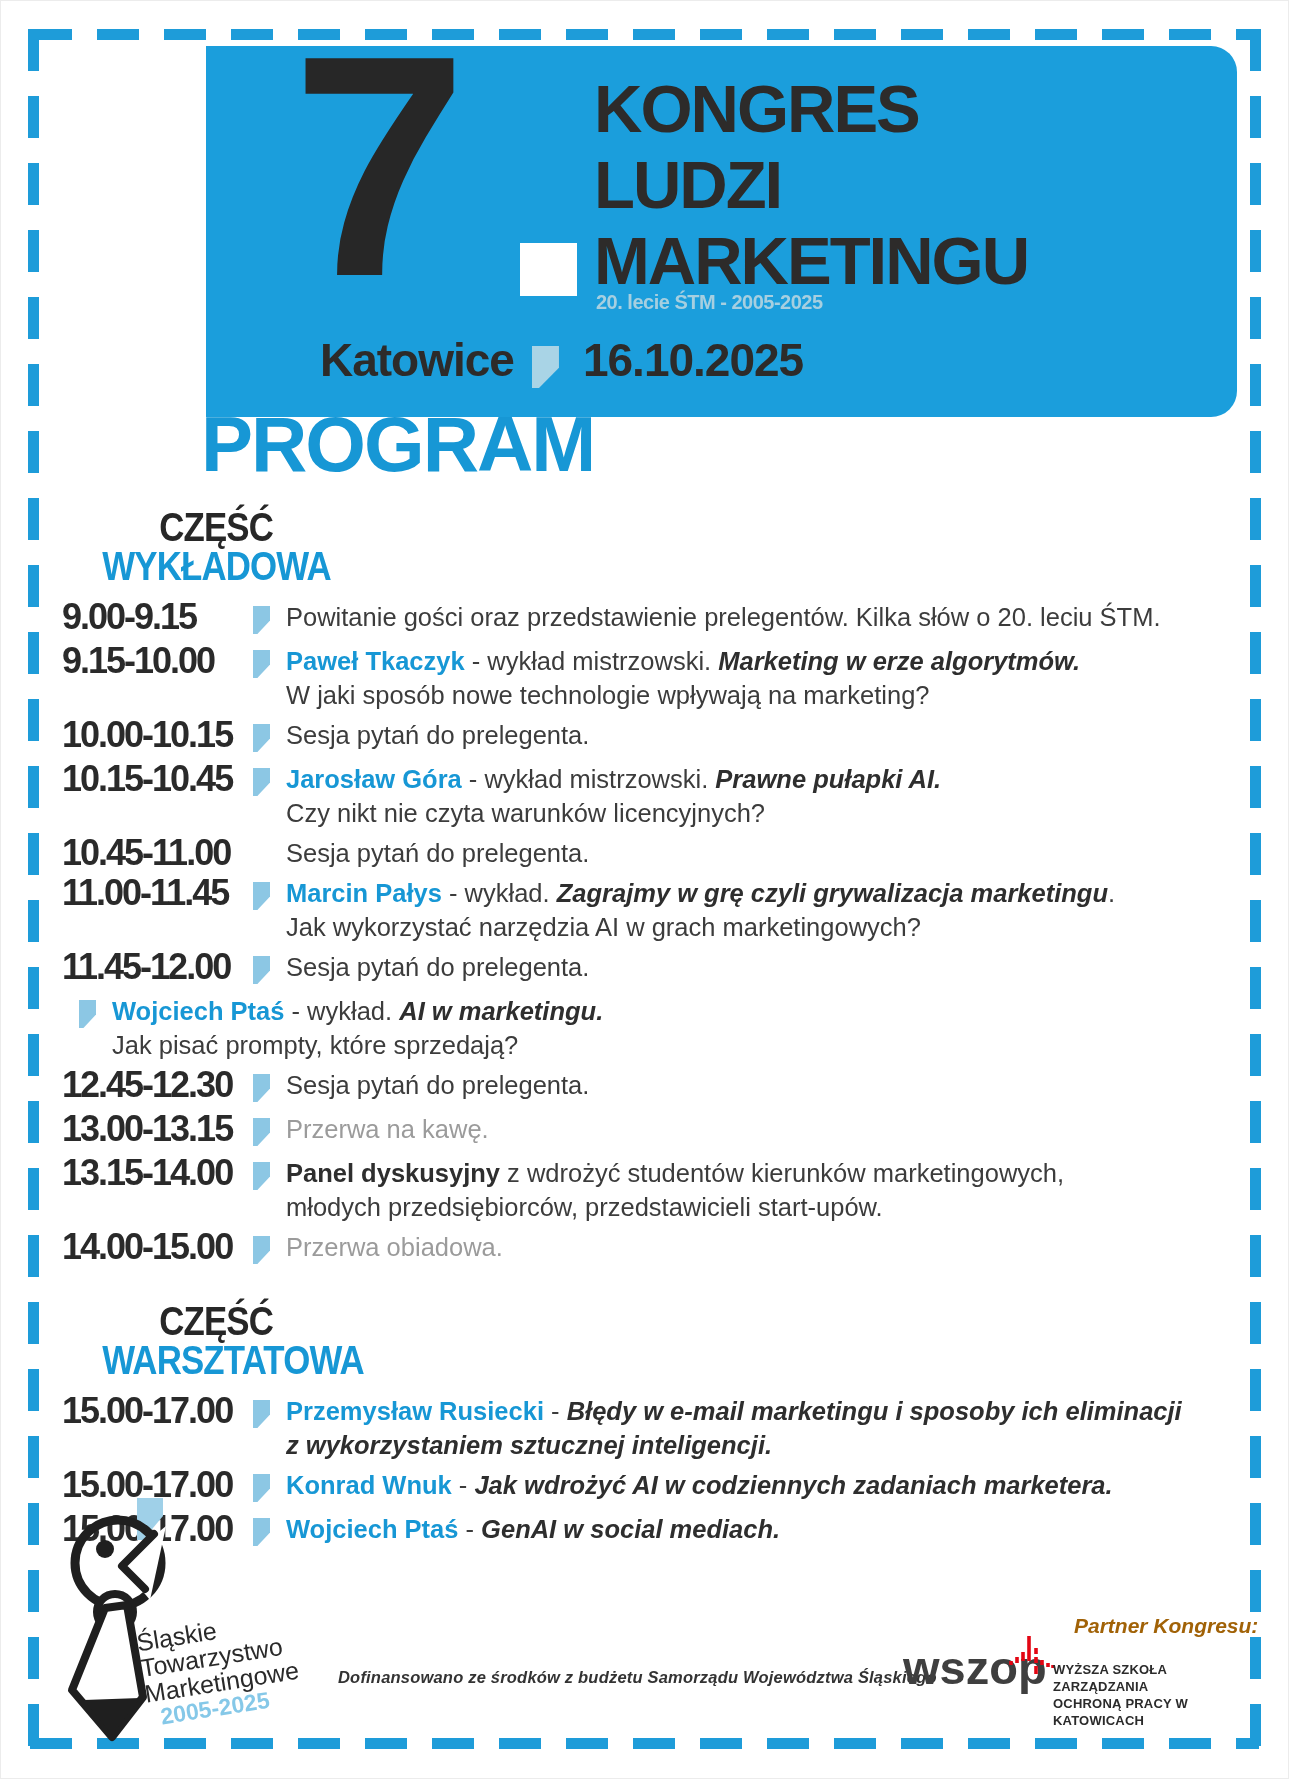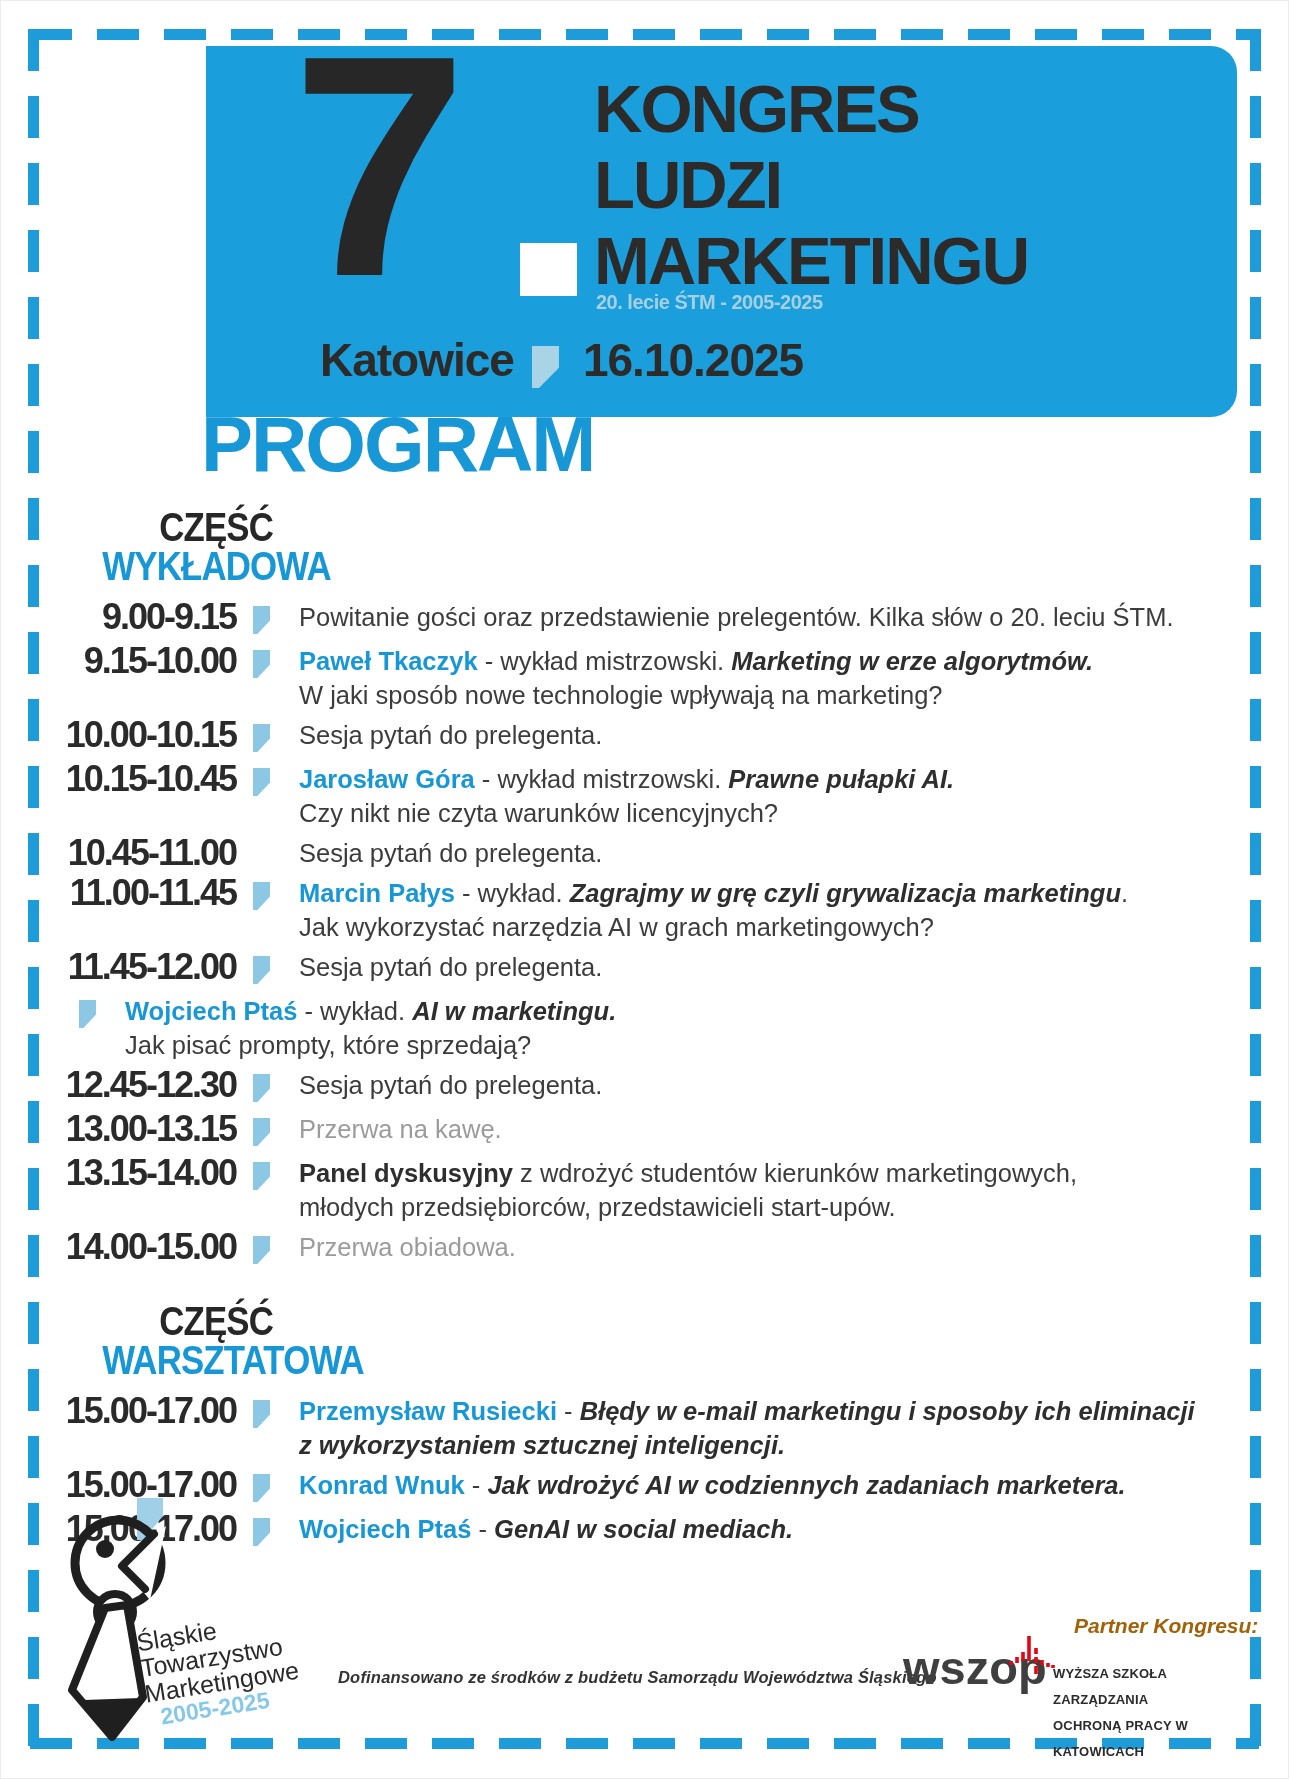--- a/index.html
+++ b/index.html
@@ -35,41 +35,41 @@
   
   #schedule{position:absolute;left:62px;top:508px;width:1140px;}
   .sec-head{width:268px;text-align:center;margin-bottom:14px;}
   .sec-head.mt{margin-top:34px;}
   .sec-top,.sec-bot{font-size:41px;line-height:39px;font-weight:900;letter-spacing:-1px;
     transform:scaleX(.85);transform-origin:100% 50%;}
   .sec-top{color:#272727;}
   .sec-bot{color:#1797d5;}
   .sec0 .sec-bot{margin-right:0px;}
   .row{display:flex;margin-bottom:6px;}
-  .time{flex:none;width:174px;text-align:right;font-size:36px;line-height:34px;
+  .time{flex:none;width:174px;text-align:left;font-size:36px;line-height:34px;
     font-weight:700;color:#2a2a2a;letter-spacing:-2px;}
   .comma-cell{flex:none;width:17px;margin-left:17px;padding-top:6px;}
   .comma-cell .comma{width:17px;height:28px;}
-  .desc{margin-left:29px;font-size:25.5px;line-height:34px;color:#3c3c3c;}
+  .desc{margin-left:16px;font-size:25.5px;line-height:34px;color:#3c3c3c;}
   .s-n{}
   .s-sp{color:#1797d5;font-weight:700;}
   .s-bi{font-weight:700;font-style:italic;color:#2e2e2e;}
   .s-b{font-weight:700;color:#2e2e2e;}
   .s-g{color:#9b9b9b;}
   
   .stm-logo{position:absolute;left:48px;top:1492px;}
   .funding{position:absolute;left:338px;top:1668px;font-size:16.5px;font-weight:700;
     font-style:italic;color:#333333;letter-spacing:.2px;}
   .partner-label{position:absolute;left:1074px;top:1614px;font-size:21px;font-weight:700;
     font-style:italic;color:#a16207;}
   .wszop{position:absolute;left:903px;top:1634px;width:330px;height:70px;}
   .wszop-word{position:absolute;left:0;top:10px;font-size:47px;line-height:1;font-weight:700;
     color:#3f3f3f;letter-spacing:0px;}
   .wszop-chart{position:absolute;left:104px;top:0px;}
-  .wszop-name{position:absolute;left:150px;top:27px;font-size:13px;line-height:26px;
+  .wszop-name{position:absolute;left:150px;top:27px;font-size:13px;line-height:17px;
     font-weight:700;color:#2b2b2b;letter-spacing:.2px;}
 </style>
 </head>
 <body>
 
 <div class="page">
 
   <div class="dash dash-top"></div>
   <div class="dash dash-bottom"></div>
   <div class="dash dash-left"></div>

